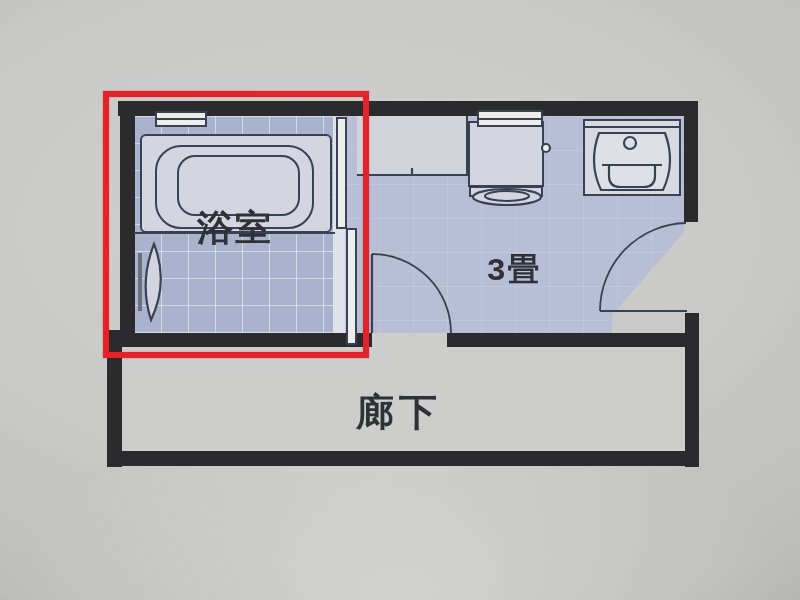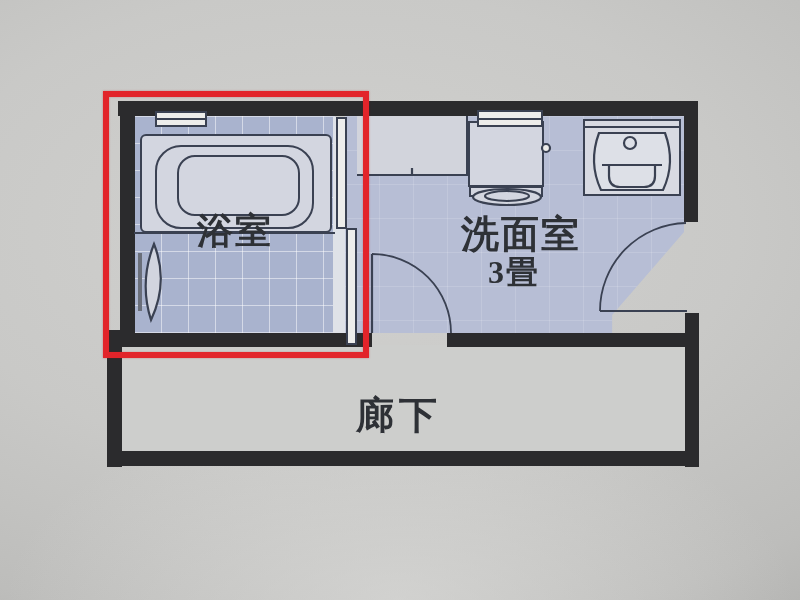--- a/index.html
+++ b/index.html
@@ -1,18 +1,18 @@
 <!DOCTYPE html>
 <html style="--wall: #2b2b2d; --fixture-line: #3a4152; --fixture-fill: #d3d6e0; --window-white: #ededeb; --bathroom-tile: #a9b3ce; --washroom-floor: #b7bed5; --hallway-floor: #cdcecc; --label-text: #2e3136; --highlight-red: #e2242a; --paper: #c6c6c4;"><head>
 <meta charset="utf-8">
 <style>
   html,body{margin:0;padding:0;}
   #photo{
     position:relative; width:800px; height:600px; overflow:hidden;
-    font-family:Liberation Serif, serif;
+    font-family:Liberation Mono, monospace;
     background:
       radial-gradient(90% 60% at 50% 100%, rgba(224,224,222,.55) 0%, rgba(224,224,222,0) 55%),
       radial-gradient(120% 95% at 42% 38%, #d1d1cf 0%, #c9c9c7 42%, #bdbdbb 72%, #a8a8a6 100%);
   }
   .abs{position:absolute;}
   .wall{background:var(--wall,#2b2b2d);}
   .fixture{
     background:var(--fixture-fill,#d3d6e0);
     border:2px solid var(--fixture-line,#3a4152);
     box-sizing:border-box;
@@ -112,19 +112,18 @@
     <circle cx="630" cy="143" r="6"></circle>
 
     <path d="M600,311 L687,311"></path>
     <path d="M600,311 A88,88 0 0 1 686,223" stroke-width="1.8"></path>
 
     <path d="M372,254 L372,333"></path>
     <path d="M372,254 A79,79 0 0 1 451,333" stroke-width="1.8"></path>
   </svg>
 
   <div class="room-label abs" style="left:160px; top:213px; width:150px; font-size:36px;">浴室</div>
-  <div class="room-label abs" style="left:446px; top:215px; width:150px; font-size:38px;">洗面室</div>
   <div class="room-label abs" style="left:444px; top:256px; width:140px; font-size:32px;">3畳</div>
   <div class="room-label abs" style="left:329px; top:377px; width:140px; font-size:38px; letter-spacing:5px;margin-top:19px;">廊下</div>
 
   <div id="highlight-box" class="abs" style="left:103px; top:91px; width:266px; height:267px;"></div>
 
 </div>
 
 </body></html>

